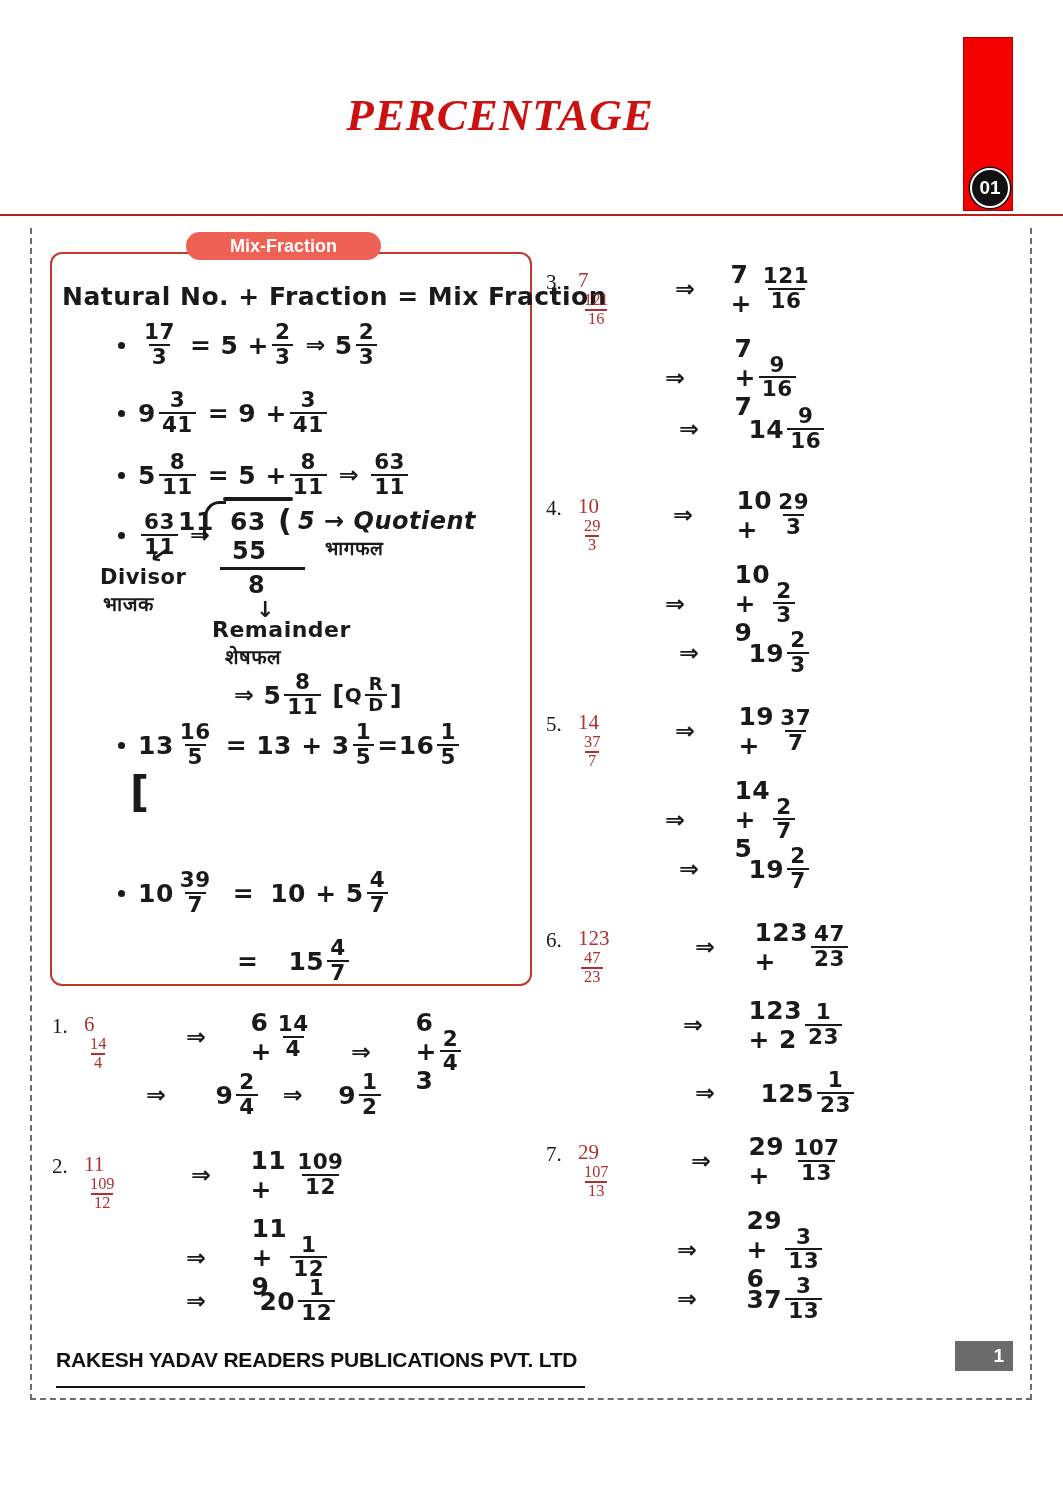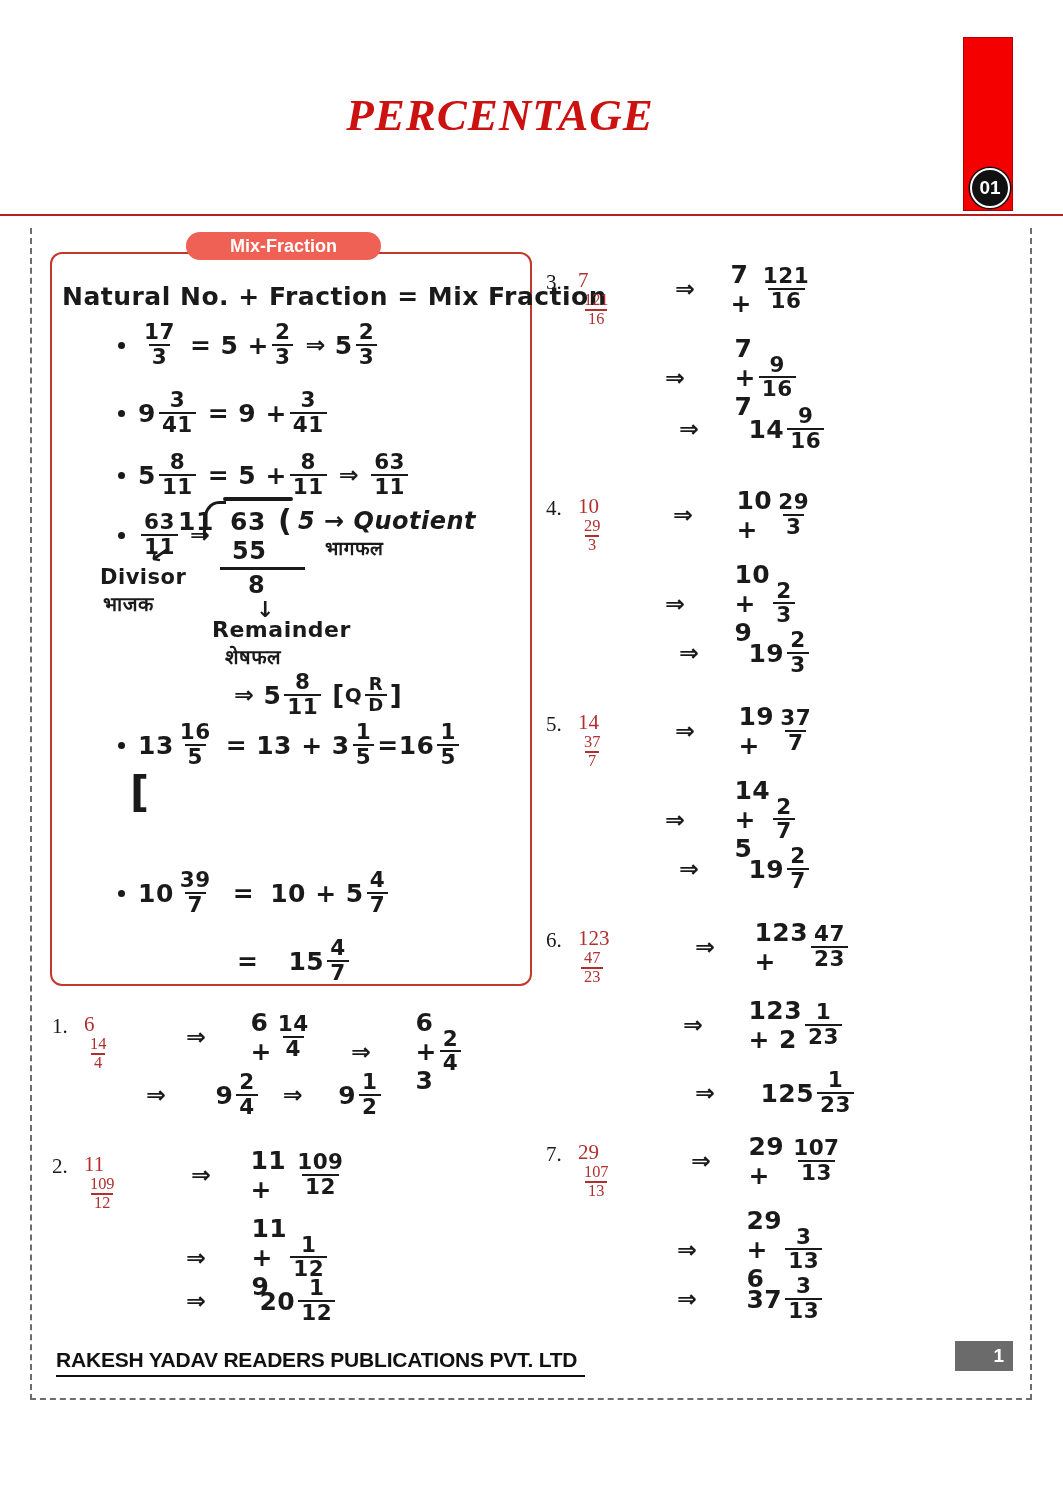--- a/index.html
+++ b/index.html
@@ -144,21 +144,21 @@
   .stepline{position:absolute;display:flex;align-items:center;font-size:25px;}
 
   
   .footer{
     position:absolute;left:56px;top:1348px;
   }
   .footer-text{
     font-family:"Liberation Sans", sans-serif;
     font-weight:bold;font-size:21px;color:#111111;
     border-bottom:2px solid #111111;
-    padding-bottom:3px;padding-right:8px;display:inline-block;
+    padding-bottom:14px;padding-right:8px;display:inline-block;
     letter-spacing:-0.2px;
   }
   .page-box{
     position:absolute;left:955px;top:1341px;
     width:58px;height:30px;background:#6b6b6b;
     color:#ffffff;font-family:"Liberation Sans", sans-serif;
     font-weight:bold;font-size:19px;
     display:flex;align-items:center;justify-content:flex-end;
     padding-right:9px;box-sizing:border-box;
   }

